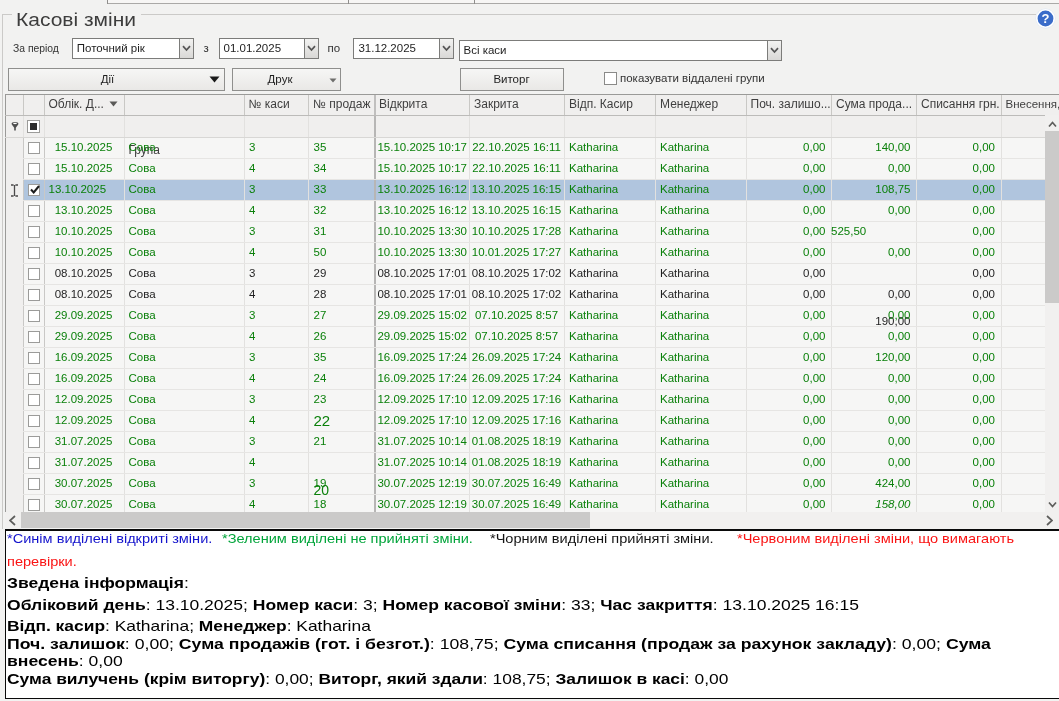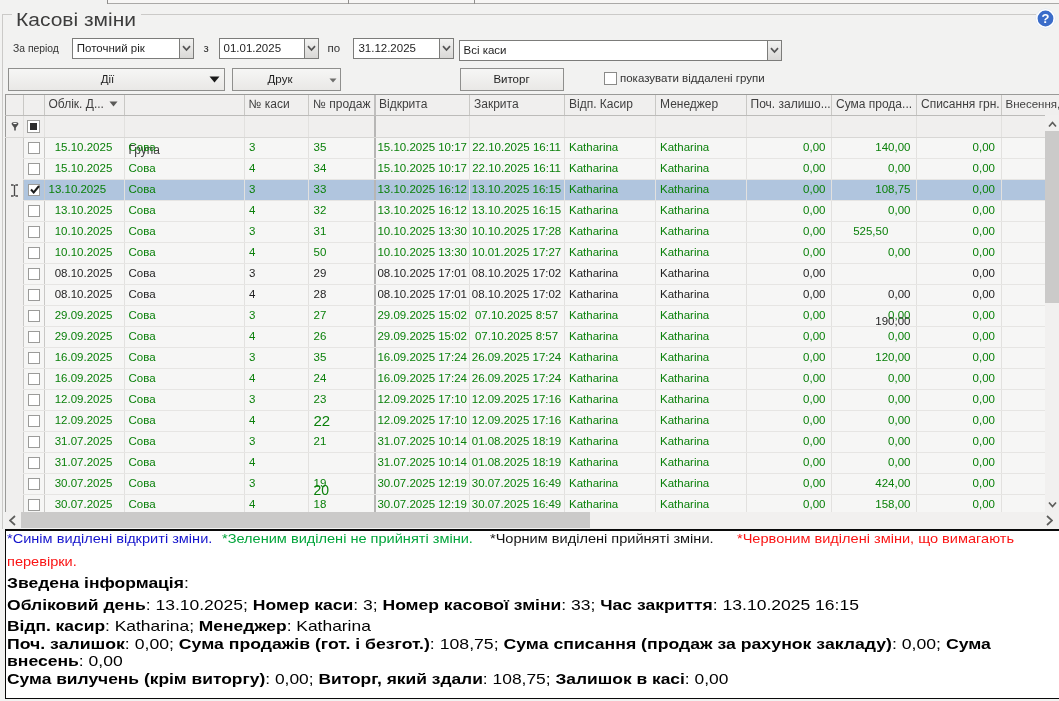--- a/index.html
+++ b/index.html
@@ -200,21 +200,21 @@
 <div style="position:absolute;left:27.5px;top:225.5px;width:12px;height:12px;background:#fff;border:1px solid #9b9b99;"></div>
 <div style="position:absolute;left:43.5px;top:221px;font-size:11.5px;color:#0a800a;white-space:nowrap;line-height:21px;width:80px;text-align:center;">10.10.2025</div>
 <div style="position:absolute;left:128.5px;top:221px;font-size:11.5px;color:#0a800a;white-space:nowrap;line-height:21px;">Сова</div>
 <div style="position:absolute;left:249px;top:221px;font-size:11.5px;color:#0a800a;white-space:nowrap;line-height:21px;">3</div>
 <div style="position:absolute;left:313.5px;top:221px;font-size:11.5px;color:#0a800a;white-space:nowrap;line-height:21px;">31</div>
 <div style="position:absolute;left:374px;top:221px;font-size:11.5px;color:#0a800a;white-space:nowrap;line-height:21px;width:93px;text-align:right;">10.10.2025 13:30</div>
 <div style="position:absolute;left:469px;top:221px;font-size:11.5px;color:#0a800a;white-space:nowrap;line-height:21px;width:95px;text-align:center;">10.10.2025 17:28</div>
 <div style="position:absolute;left:569px;top:221px;font-size:11.5px;color:#0a800a;white-space:nowrap;line-height:21px;">Katharina</div>
 <div style="position:absolute;left:660px;top:221px;font-size:11.5px;color:#0a800a;white-space:nowrap;line-height:21px;">Katharina</div>
 <div style="position:absolute;left:745.5px;top:221px;font-size:11.5px;color:#0a800a;white-space:nowrap;line-height:21px;width:80px;text-align:right;">0,00</div>
-<div style="position:absolute;left:831px;top:221px;font-size:11.5px;color:#0a800a;white-space:nowrap;line-height:21px;width:79.5px;text-align:center;">525,50</div>
+<div style="position:absolute;left:831px;top:221px;font-size:11.5px;color:#0a800a;white-space:nowrap;line-height:21px;width:79.5px;text-align:left;">525,50</div>
 <div style="position:absolute;left:916px;top:221px;font-size:11.5px;color:#0a800a;white-space:nowrap;line-height:21px;width:79px;text-align:right;">0,00</div>
 <div style="position:absolute;left:27.5px;top:246.5px;width:12px;height:12px;background:#fff;border:1px solid #9b9b99;"></div>
 <div style="position:absolute;left:43.5px;top:242px;font-size:11.5px;color:#0a800a;white-space:nowrap;line-height:21px;width:80px;text-align:center;">10.10.2025</div>
 <div style="position:absolute;left:128.5px;top:242px;font-size:11.5px;color:#0a800a;white-space:nowrap;line-height:21px;">Сова</div>
 <div style="position:absolute;left:249px;top:242px;font-size:11.5px;color:#0a800a;white-space:nowrap;line-height:21px;">4</div>
 <div style="position:absolute;left:313.5px;top:242px;font-size:11.5px;color:#0a800a;white-space:nowrap;line-height:21px;">50</div>
 <div style="position:absolute;left:374px;top:242px;font-size:11.5px;color:#0a800a;white-space:nowrap;line-height:21px;width:93px;text-align:right;">10.10.2025 13:30</div>
 <div style="position:absolute;left:469px;top:242px;font-size:11.5px;color:#0a800a;white-space:nowrap;line-height:21px;width:95px;text-align:center;">10.01.2025 17:27</div>
 <div style="position:absolute;left:569px;top:242px;font-size:11.5px;color:#0a800a;white-space:nowrap;line-height:21px;">Katharina</div>
 <div style="position:absolute;left:660px;top:242px;font-size:11.5px;color:#0a800a;white-space:nowrap;line-height:21px;">Katharina</div>
@@ -356,21 +356,21 @@
 <div style="position:absolute;left:27.5px;top:498.5px;width:12px;height:12px;background:#fff;border:1px solid #9b9b99;"></div>
 <div style="position:absolute;left:43.5px;top:494px;font-size:11.5px;color:#0a800a;white-space:nowrap;line-height:21px;width:80px;text-align:center;">30.07.2025</div>
 <div style="position:absolute;left:128.5px;top:494px;font-size:11.5px;color:#0a800a;white-space:nowrap;line-height:21px;">Сова</div>
 <div style="position:absolute;left:249px;top:494px;font-size:11.5px;color:#0a800a;white-space:nowrap;line-height:21px;">4</div>
 <div style="position:absolute;left:313.5px;top:494px;font-size:11.5px;color:#0a800a;white-space:nowrap;line-height:21px;">18</div>
 <div style="position:absolute;left:374px;top:494px;font-size:11.5px;color:#0a800a;white-space:nowrap;line-height:21px;width:93px;text-align:right;">30.07.2025 12:19</div>
 <div style="position:absolute;left:469px;top:494px;font-size:11.5px;color:#0a800a;white-space:nowrap;line-height:21px;width:95px;text-align:center;">30.07.2025 16:49</div>
 <div style="position:absolute;left:569px;top:494px;font-size:11.5px;color:#0a800a;white-space:nowrap;line-height:21px;">Katharina</div>
 <div style="position:absolute;left:660px;top:494px;font-size:11.5px;color:#0a800a;white-space:nowrap;line-height:21px;">Katharina</div>
 <div style="position:absolute;left:745.5px;top:494px;font-size:11.5px;color:#0a800a;white-space:nowrap;line-height:21px;width:80px;text-align:right;">0,00</div>
-<div style="position:absolute;left:831px;top:494px;font-size:11.5px;color:#0a800a;white-space:nowrap;line-height:21px;width:79.5px;text-align:right;">158,00</div>
+<div style="position:absolute;left:831px;top:494px;font-size:11.5px;color:#0a800a;white-space:nowrap;line-height:21px;width:79.5px;text-align:right;font-style:italic;">158,00</div>
 <div style="position:absolute;left:916px;top:494px;font-size:11.5px;color:#0a800a;white-space:nowrap;line-height:21px;width:79px;text-align:right;">0,00</div>
 <svg style="position:absolute;left:10px;top:184px" width="9" height="13" viewBox="0 0 9 13">
     <path d="M1 1 L3.6 1 M5.4 1 L8 1 M4.5 1 L4.5 12 M1 12 L3.6 12 M5.4 12 L8 12" stroke="#4a4a4a" stroke-width="1.3" fill="none"></path>
   </svg>
 <div style="position:absolute;left:1044.5px;top:115px;width:14.5px;height:396.5px;background:#f1f0ef;"></div>
 <div style="position:absolute;left:1044.5px;top:131px;width:14.5px;height:172px;background:#cbcac9;"></div>
 <svg style="position:absolute;left:1048px;top:120.5px" width="9" height="7" viewBox="0 0 9 7">
     <path d="M1 5.5 L4.5 1.5 L8 5.5" fill="none" stroke="#5e5e5c" stroke-width="1.7"></path>
   </svg>
 <svg style="position:absolute;left:1048px;top:500.5px" width="9" height="7" viewBox="0 0 9 7">

